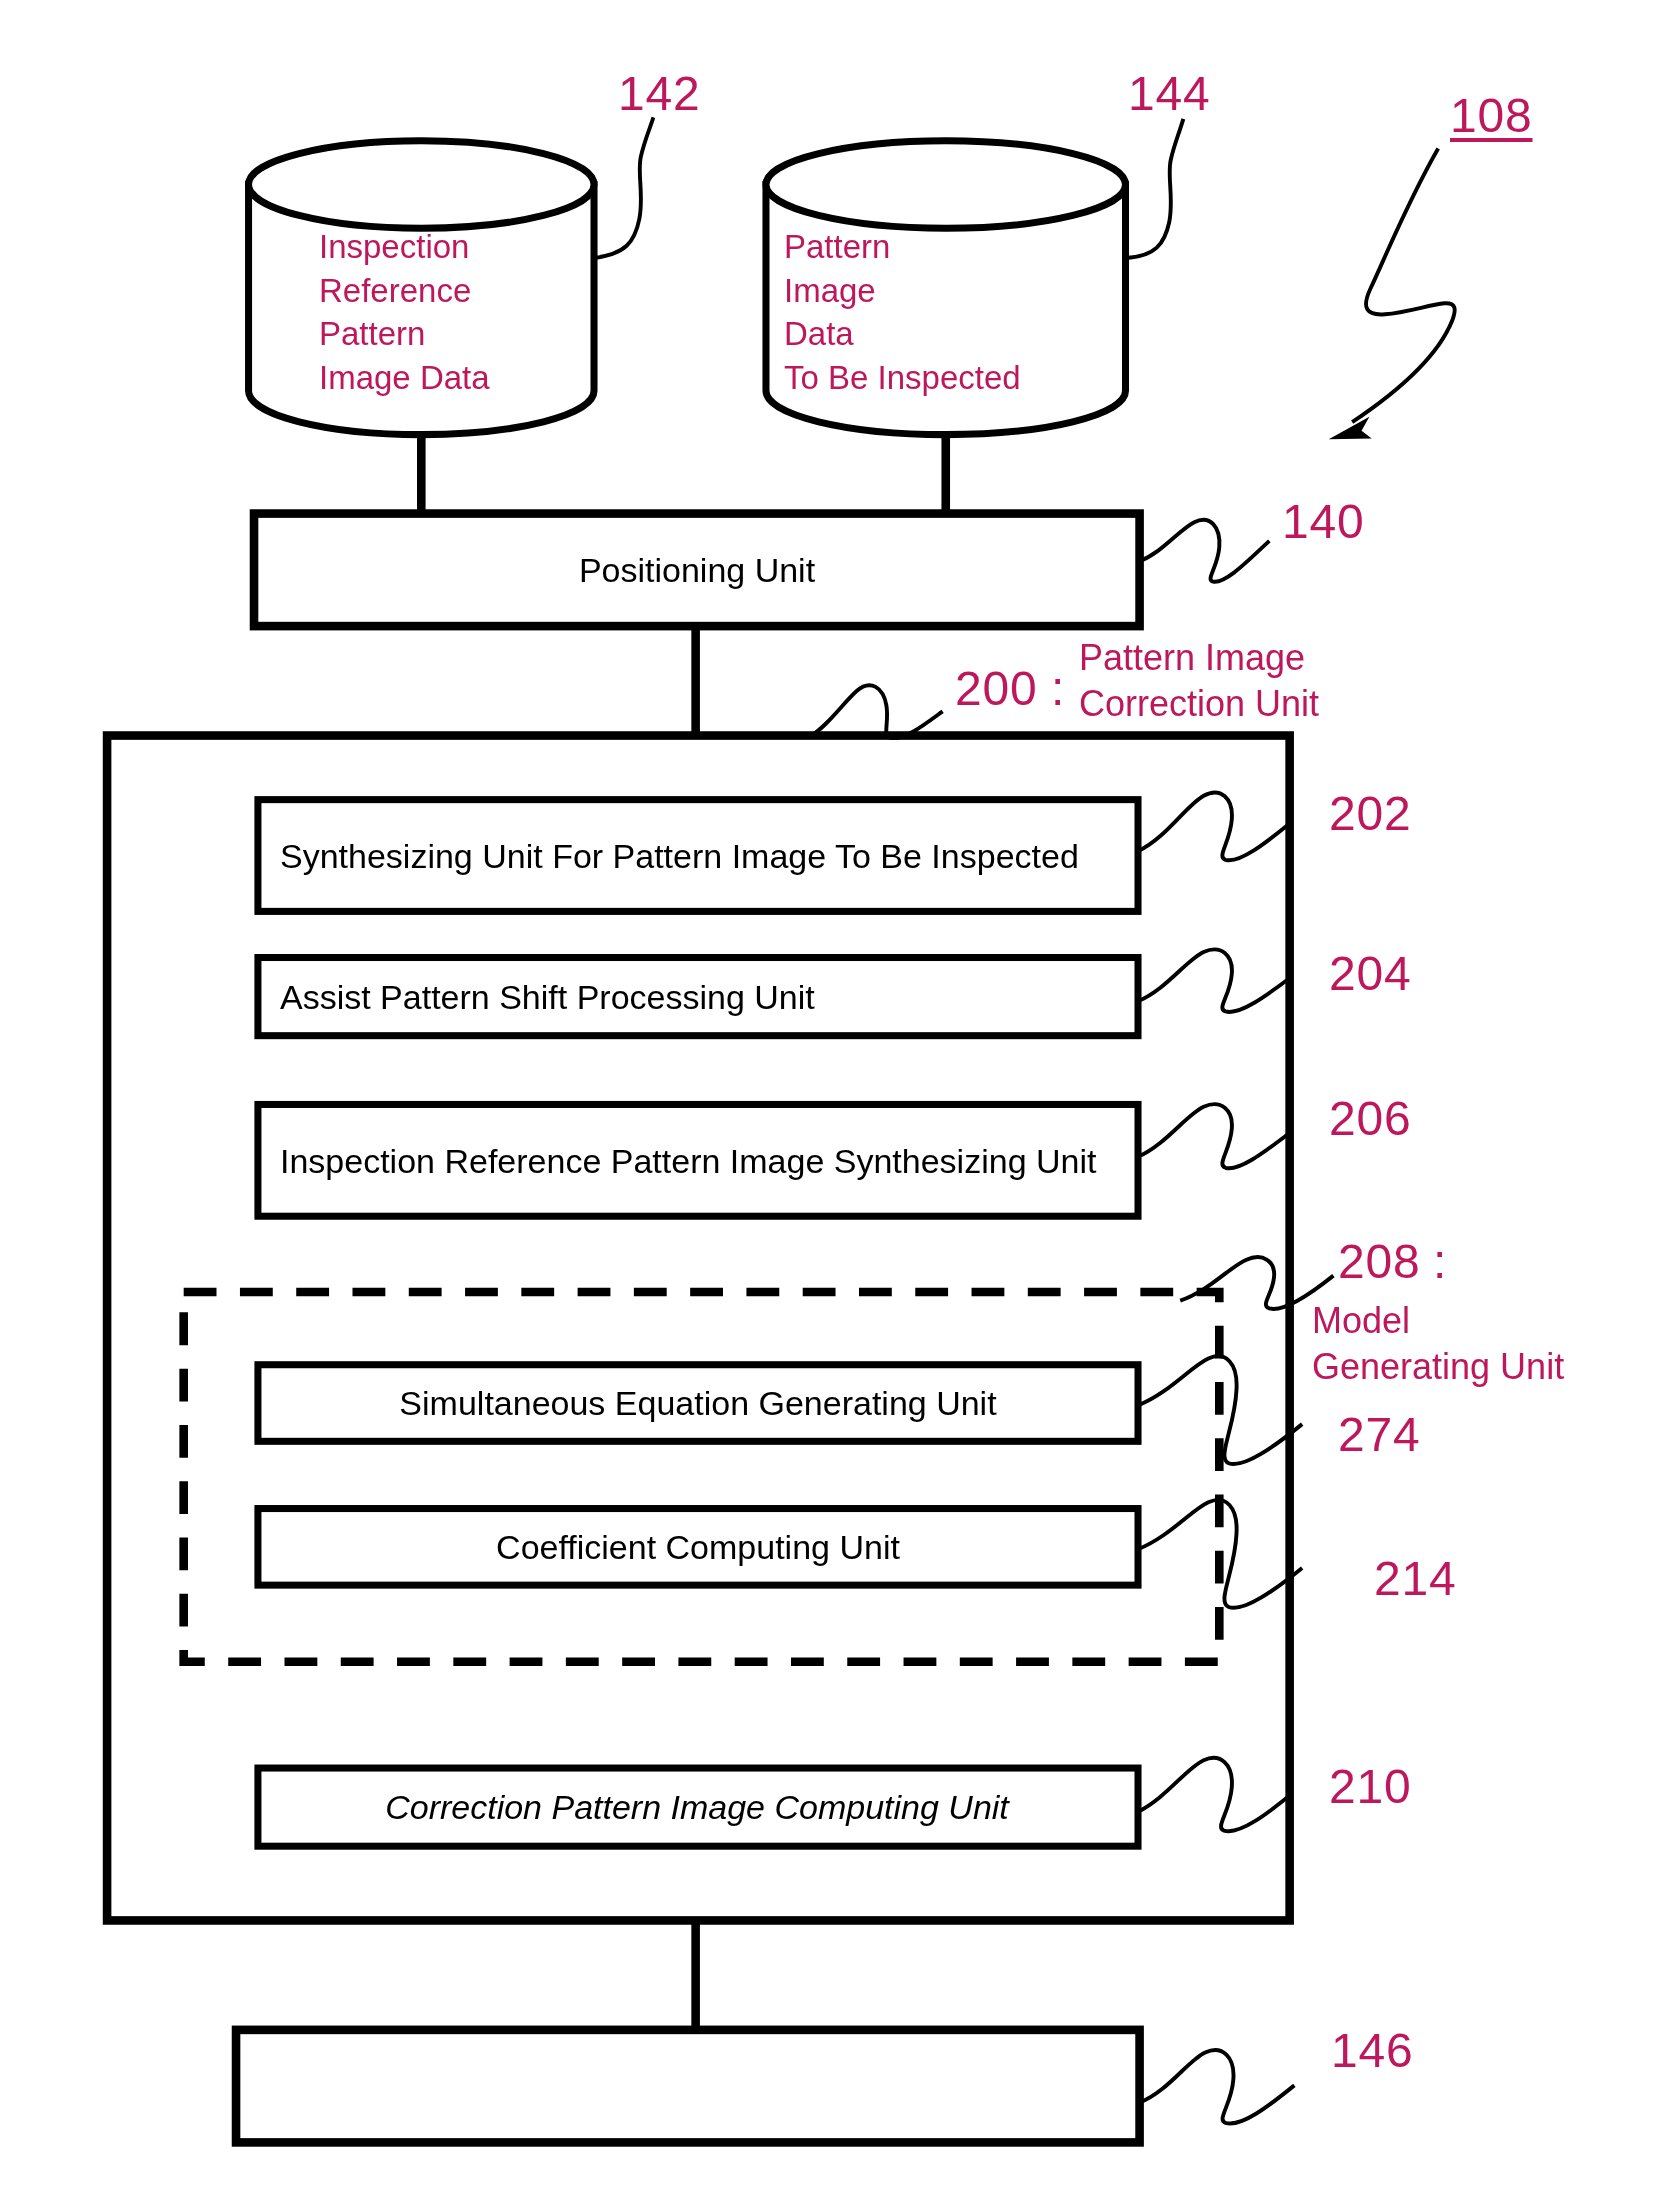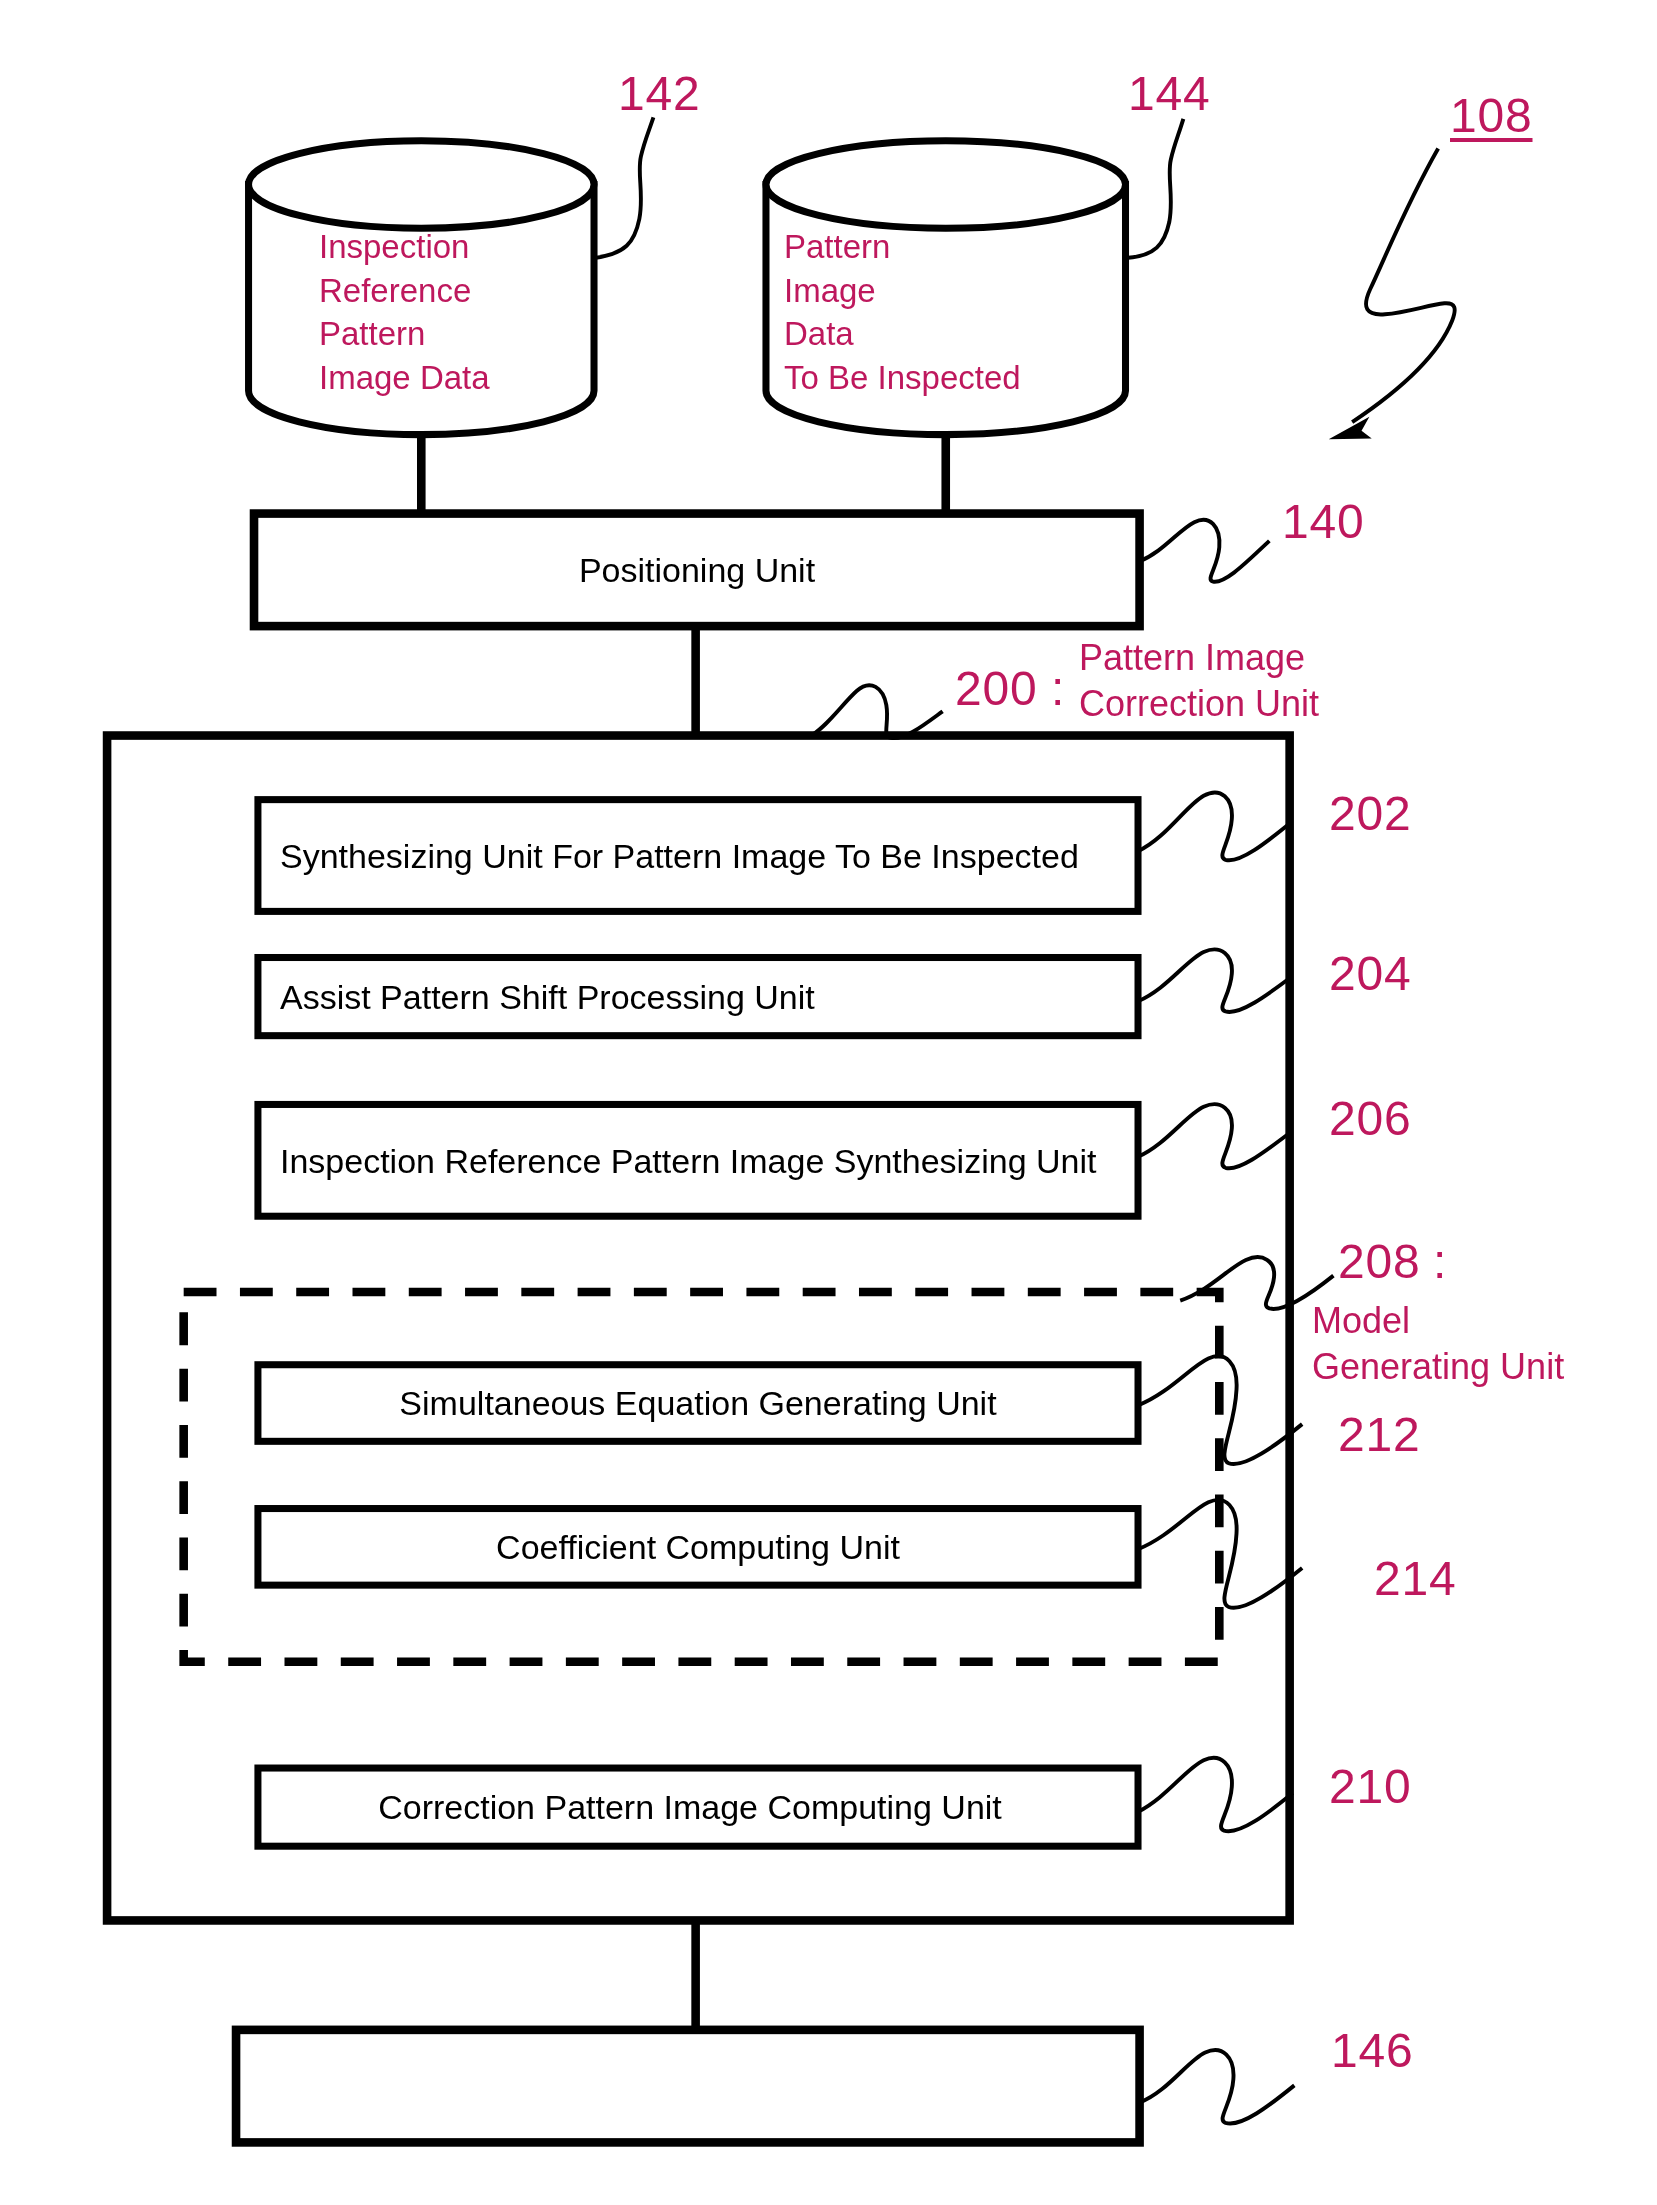--- a/index.html
+++ b/index.html
@@ -196,28 +196,28 @@
   <div class="txt ref" style="left:1329px; top:1091px;">206</div>
 
   <div class="txt ref" style="left:1338px; top:1234px;">208</div>
   <div class="txt ref" style="left:1433px; top:1234px;">:</div>
   <div class="txt ref-small" style="left:1312px; top:1298px;">Model
 Generating Unit</div>
 
   <div class="center-wrap" style="left:258px; top:1365px; width:880px; height:77px;">
     <span class="box-label">Simultaneous Equation Generating Unit</span>
   </div>
-  <div class="txt ref" style="left:1338px; top:1407px;">212</div>
+  <div class="txt ref" style="left:1338px; top:1407px;">274</div>
 
   <div class="center-wrap" style="left:258px; top:1509px; width:880px; height:77px;">
     <span class="box-label">Coefficient Computing Unit</span>
   </div>
   <div class="txt ref" style="left:1338px; top:1551px;margin-left:36px;">214</div>
 
-  <div class="center-wrap" style="left:250px; top:1768px; width:880px; height:78px;">
+  <div class="center-wrap" style="left:257px; top:1768px; width:880px; height:78px;font-style:italic;">
     <span class="box-label">Correction Pattern Image Computing Unit</span>
   </div>
   <div class="txt ref" style="left:1329px; top:1759px;">210</div>
 
   <div class="txt ref" style="left:1331px; top:2023px;">146</div>
 
 </div>
 
 
 </body></html>

